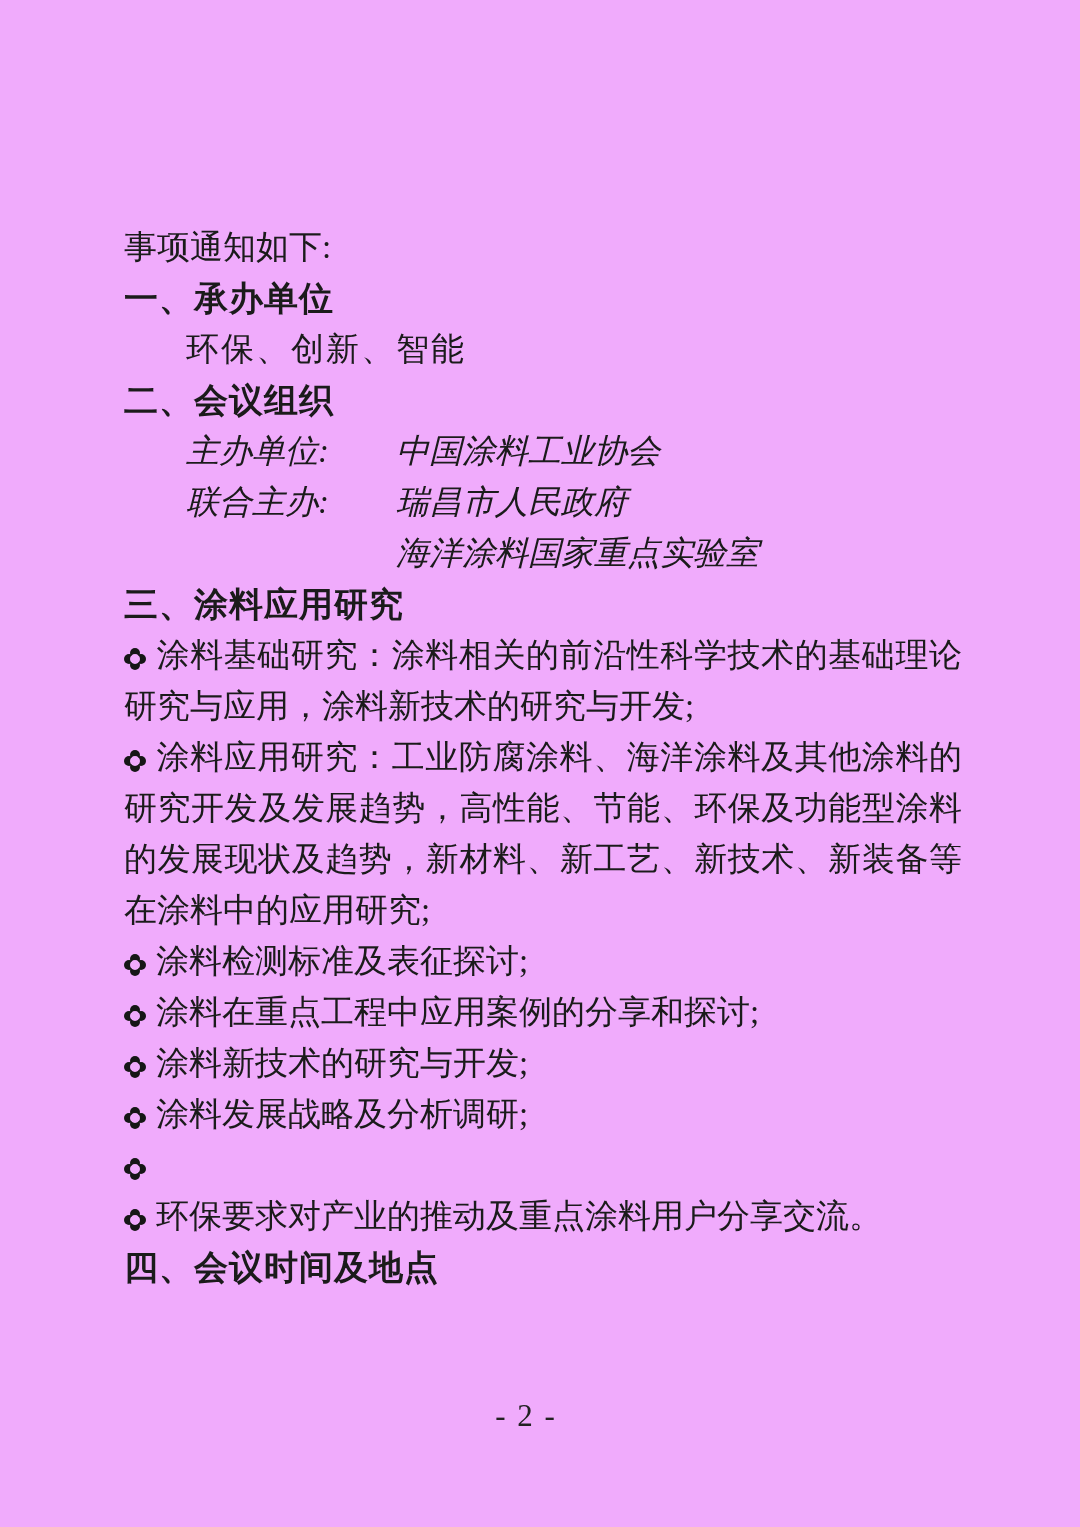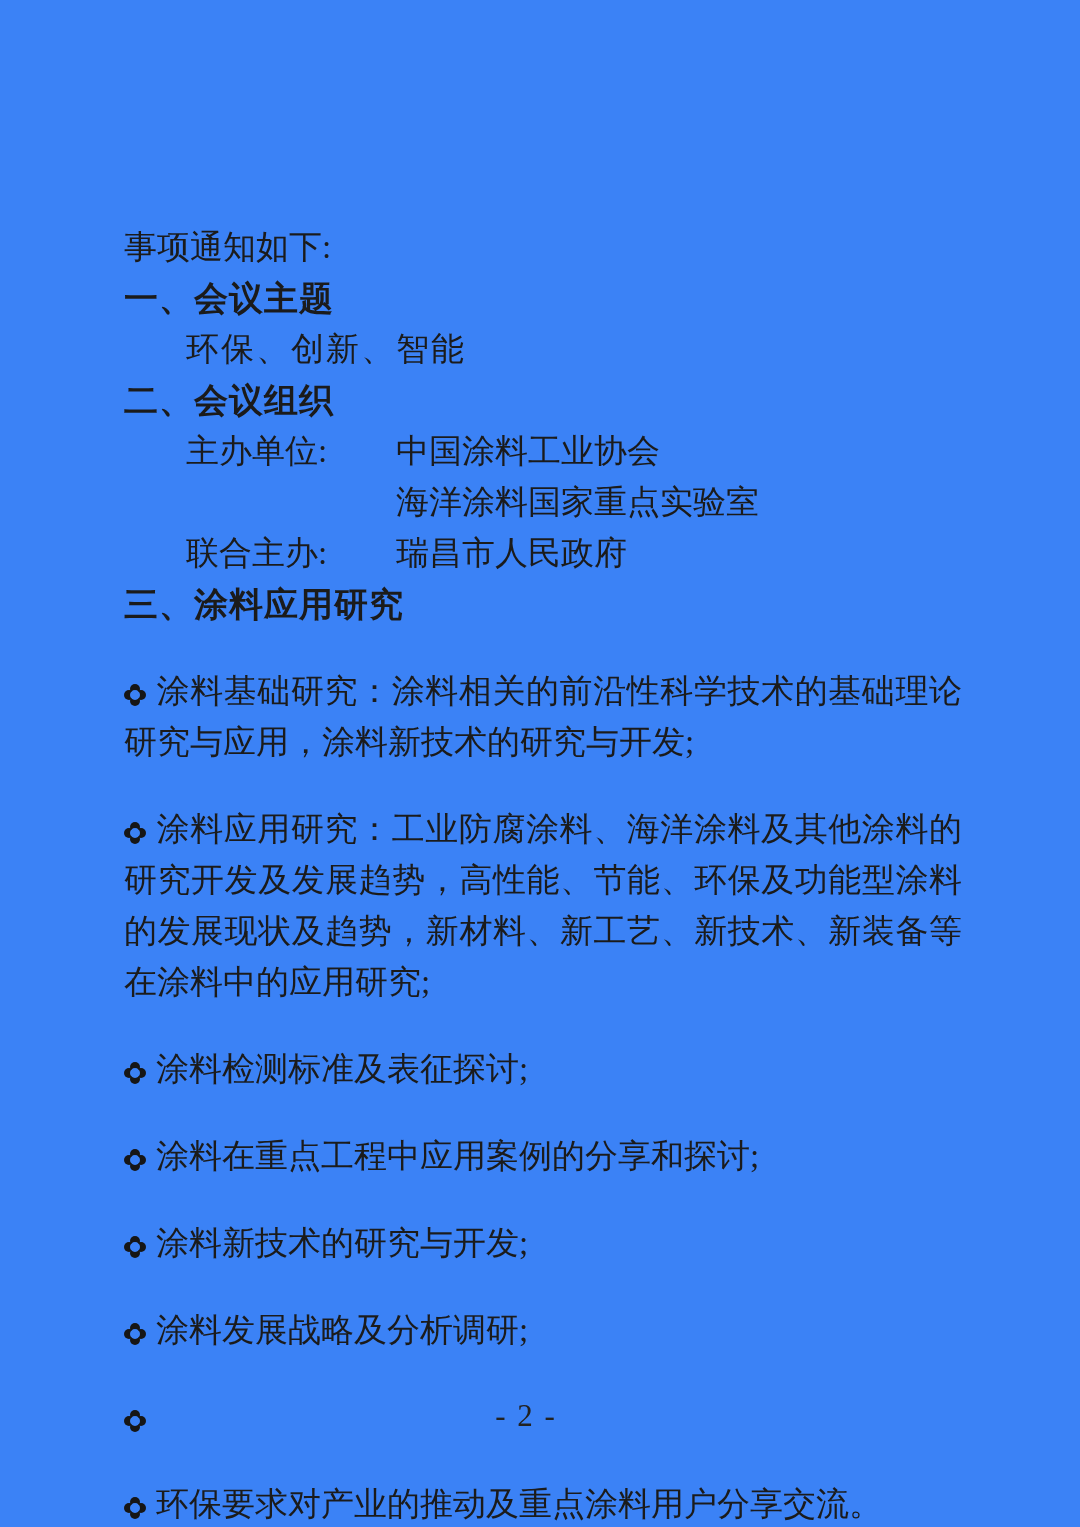--- a/index.html
+++ b/index.html
@@ -6,21 +6,21 @@
   body{
     width:1080px;height:1527px;
     background:#ffffff;
     font-family:"Liberation Serif","DejaVu Serif",serif;
     color:#1b1b1b;
     position:relative;
     overflow:hidden;
   }
   .page{
     position:absolute;inset:0;
-    background:#3b82f6;
+    background:#f0abfc;
   }
   .content{
     position:absolute;
     top:222px;left:124px;right:118px;
   }
   .content p,
   .content h2,
   .org-row{
     margin:0;padding:0;
     font-size:33px;
@@ -39,35 +39,35 @@
   p.theme{
     font-weight:normal;
     margin-left:62px;
     text-align:left;
     letter-spacing:2px;
   }
   .org-row{
     display:flex;
     align-items:baseline;
     text-align:left;
+    font-style:italic;
   }
   .org-label{
     display:inline-block;
     width:148px;
     margin-left:62px;
     flex:0 0 auto;
   }
   .org-value{
     display:inline-block;
     margin-left:62px;
     flex:0 0 auto;
   }
   p.bullet-item{
     text-align:justify;
-    margin-top:36px;
   }
   
   .clover{
     display:inline-block;
     width:10px;height:10px;
     border-radius:50%;
     background:transparent;
     box-shadow:
       0 -6px 0 0 #161616,
       0  6px 0 0 #161616,
@@ -87,36 +87,36 @@
   }
 </style>
 </head>
 <body>
 
 <div class="page">
   <div class="content">
 
     <p class="intro">事项通知如下:</p>
 
-    <h2 class="heading">一、会议主题</h2>
+    <h2 class="heading">一、承办单位</h2>
     <p class="theme">环保、创新、智能</p>
 
     <h2 class="heading">二、会议组织</h2>
 
     <div class="org-row">
       <span class="org-label">主办单位:</span>
       <span class="org-value">中国涂料工业协会</span>
     </div>
     <div class="org-row">
+      <span class="org-label">联合主办:</span>
+      <span class="org-value">瑞昌市人民政府</span>
+    </div>
+    <div class="org-row">
       <span class="org-label"></span>
       <span class="org-value">海洋涂料国家重点实验室</span>
-    </div>
-    <div class="org-row">
-      <span class="org-label">联合主办:</span>
-      <span class="org-value">瑞昌市人民政府</span>
     </div>
 
     <h2 class="heading">三、涂料应用研究</h2>
 
     <p class="bullet-item"><span class="clover"></span><span>涂料基础研究：涂料相关的前沿性科学技术的基础理论研究与应用，涂料新技术的研究与开发;</span></p>
     <p class="bullet-item"><span class="clover"></span><span>涂料应用研究：工业防腐涂料、海洋涂料及其他涂料的研究开发及发展趋势，高性能、节能、环保及功能型涂料的发展现状及趋势，新材料、新工艺、新技术、新装备等在涂料中的应用研究;</span></p>
     <p class="bullet-item"><span class="clover"></span><span>涂料检测标准及表征探讨;</span></p>
     <p class="bullet-item"><span class="clover"></span><span>涂料在重点工程中应用案例的分享和探讨;</span></p>
     <p class="bullet-item"><span class="clover"></span><span>涂料新技术的研究与开发;</span></p>
     <p class="bullet-item"><span class="clover"></span><span>涂料发展战略及分析调研;</span></p>

